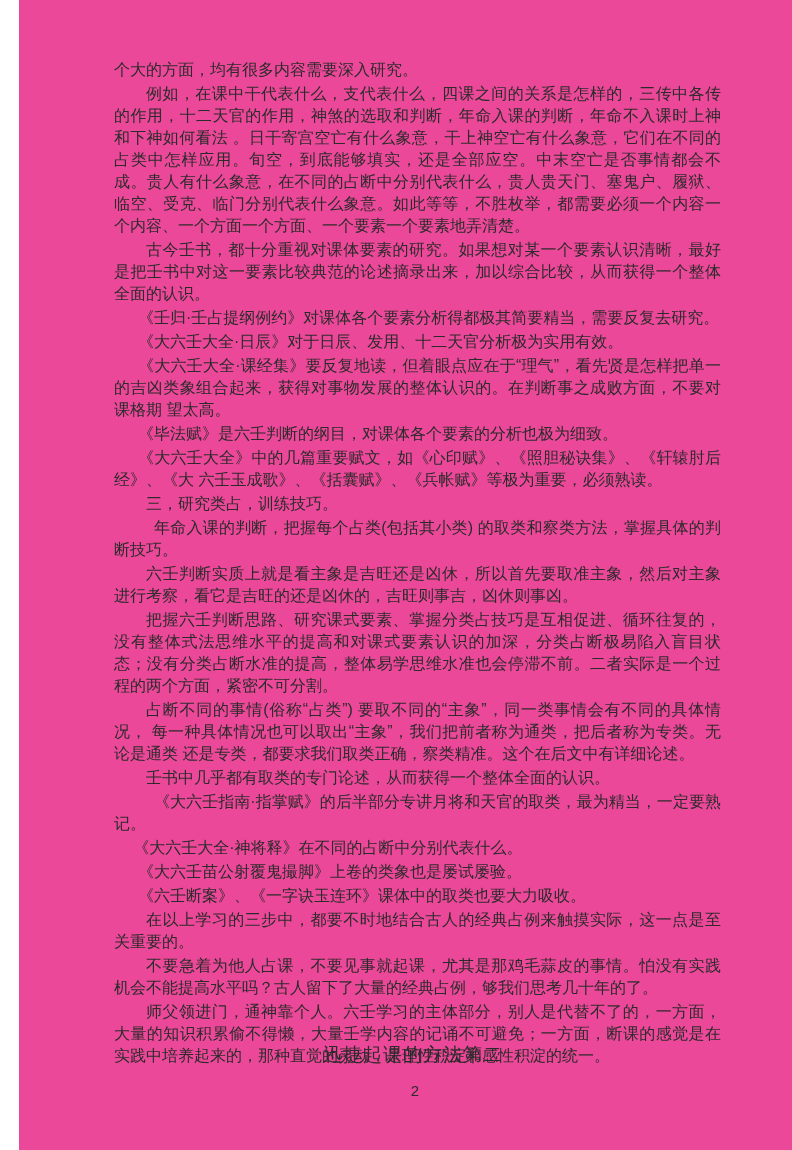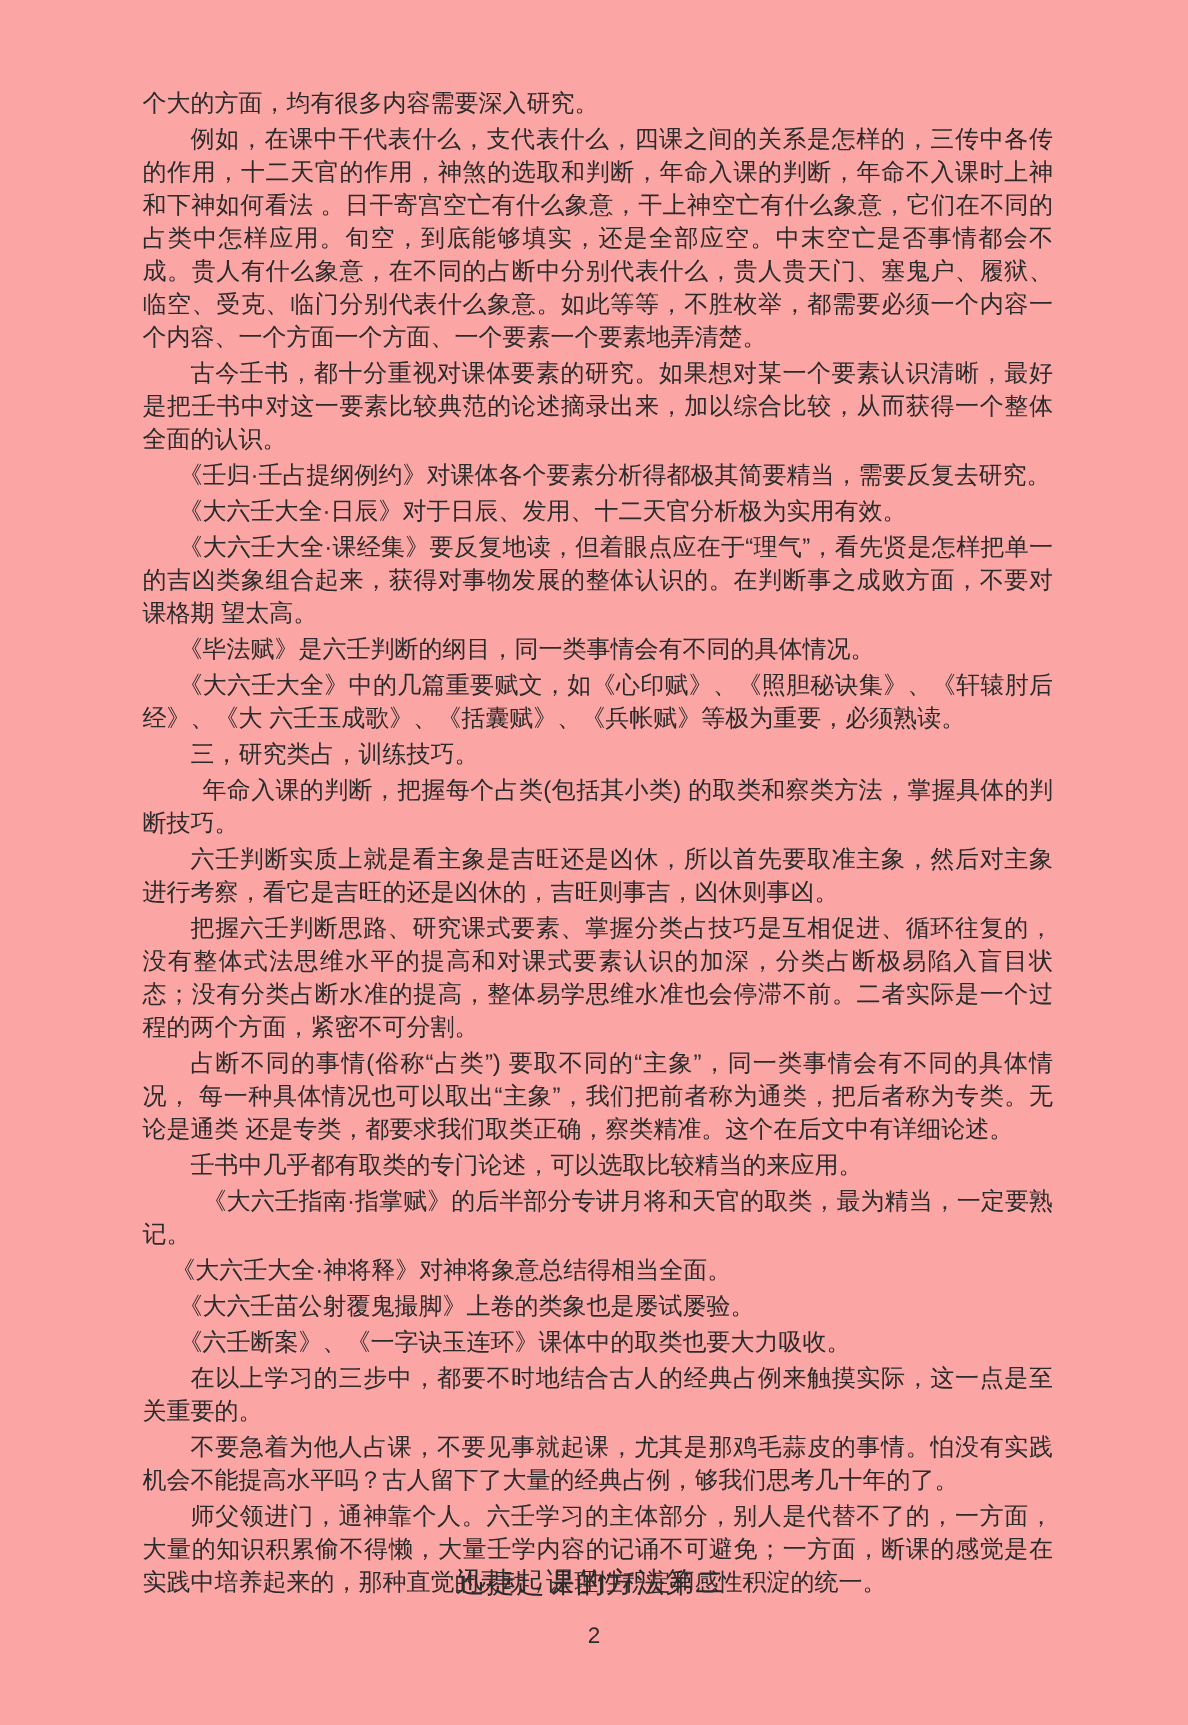--- a/index.html
+++ b/index.html
@@ -5,22 +5,23 @@
   html,body{margin:0;padding:0;}
   body{
     width:792px;height:1150px;
     background:#ffffff;
     font-family:"Liberation Sans", sans-serif;
     position:relative;
     overflow:hidden;
   }
   .page{
     position:absolute;inset:0;
-    background:#fca5a5;
+    background:#ec4899;
     color:#2b2b2b;
+    margin-left:19px;
   }
   .content{
     position:absolute;
     left:95px;top:59px;width:607px;
     font-size:16px;
     line-height:22px;
     text-align:justify;
     text-justify:inter-ideograph;
     color:#2b2b2b;
   }
@@ -48,30 +49,30 @@
 <body>
 
 <div class="page">
   <div class="content" id="paragraph-container">
       <p style="text-indent: 0em;">个大的方面，均有很多内容需要深入研究。</p>
       <p style="text-indent: 2em;">例如，在课中干代表什么，支代表什么，四课之间的关系是怎样的，三传中各传的作用，十二天官的作用，神煞的选取和判断，年命入课的判断，年命不入课时上神和下神如何看法 。日干寄宫空亡有什么象意，干上神空亡有什么象意，它们在不同的占类中怎样应用。旬空，到底能够填实，还是全部应空。中末空亡是否事情都会不成。贵人有什么象意，在不同的占断中分别代表什么，贵人贵天门、塞鬼户、履狱、临空、受克、临门分别代表什么象意。如此等等，不胜枚举，都需要必须一个内容一个内容、一个方面一个方面、一个要素一个要素地弄清楚。</p>
       <p style="text-indent: 2em;">古今壬书，都十分重视对课体要素的研究。如果想对某一个要素认识清晰，最好是把壬书中对这一要素比较典范的论述摘录出来，加以综合比较，从而获得一个整体全面的认识。</p>
       <p style="text-indent: 1.5em;">《壬归·壬占提纲例约》对课体各个要素分析得都极其简要精当，需要反复去研究。</p>
       <p style="text-indent: 1.5em;">《大六壬大全·日辰》对于日辰、发用、十二天官分析极为实用有效。</p>
       <p style="text-indent: 1.5em;">《大六壬大全·课经集》要反复地读，但着眼点应在于“理气”，看先贤是怎样把单一 的吉凶类象组合起来，获得对事物发展的整体认识的。在判断事之成败方面，不要对课格期 望太高。</p>
-      <p style="text-indent: 1.5em;">《毕法赋》是六壬判断的纲目，同一类事情会有不同的具体情况。</p>
+      <p style="text-indent: 1.5em;">《毕法赋》是六壬判断的纲目，对课体各个要素的分析也极为细致。</p>
       <p style="text-indent: 1.5em;">《大六壬大全》中的几篇重要赋文，如《心印赋》、《照胆秘诀集》、《轩辕肘后经》、《大 六壬玉成歌》、《括囊赋》、《兵帐赋》等极为重要，必须熟读。</p>
       <p style="text-indent: 2em;">三，研究类占，训练技巧。</p>
       <p style="text-indent: 2.5em;">年命入课的判断，把握每个占类(包括其小类) 的取类和察类方法，掌握具体的判断技巧。</p>
       <p style="text-indent: 2em;">六壬判断实质上就是看主象是吉旺还是凶休，所以首先要取准主象，然后对主象进行考察，看它是吉旺的还是凶休的，吉旺则事吉，凶休则事凶。</p>
       <p style="text-indent: 2em;">把握六壬判断思路、研究课式要素、掌握分类占技巧是互相促进、循环往复的，没有整体式法思维水平的提高和对课式要素认识的加深，分类占断极易陷入盲目状态；没有分类占断水准的提高，整体易学思维水准也会停滞不前。二者实际是一个过程的两个方面，紧密不可分割。</p>
       <p style="text-indent: 2em;">占断不同的事情(俗称“占类”) 要取不同的“主象”，同一类事情会有不同的具体情况， 每一种具体情况也可以取出“主象”，我们把前者称为通类，把后者称为专类。无论是通类 还是专类，都要求我们取类正确，察类精准。这个在后文中有详细论述。</p>
-      <p style="text-indent: 2em;">壬书中几乎都有取类的专门论述，可以选取比较精当的来应用。</p>
+      <p style="text-indent: 2em;">壬书中几乎都有取类的专门论述，从而获得一个整体全面的认识。</p>
       <p style="text-indent: 2.5em;">《大六壬指南·指掌赋》的后半部分专讲月将和天官的取类，最为精当，一定要熟记。</p>
-      <p style="text-indent: 1.2em;">《大六壬大全·神将释》对神将象意总结得相当全面。</p>
+      <p style="text-indent: 1.2em;">《大六壬大全·神将释》在不同的占断中分别代表什么。</p>
       <p style="text-indent: 1.5em;">《大六壬苗公射覆鬼撮脚》上卷的类象也是屡试屡验。</p>
       <p style="text-indent: 1.5em;">《六壬断案》、《一字诀玉连环》课体中的取类也要大力吸收。</p>
       <p style="text-indent: 2em;">在以上学习的三步中，都要不时地结合古人的经典占例来触摸实际，这一点是至关重要的。</p>
       <p style="text-indent: 2em;">不要急着为他人占课，不要见事就起课，尤其是那鸡毛蒜皮的事情。怕没有实践机会不能提高水平吗？古人留下了大量的经典占例，够我们思考几十年的了。</p>
       <p style="text-indent: 2em;">师父领进门，通神靠个人。六壬学习的主体部分，别人是代替不了的，一方面，大量的知识积累偷不得懒，大量壬学内容的记诵不可避免；一方面，断课的感觉是在实践中培养起来的，那种直觉的灵动，是理性积淀和感性积淀的统一。</p>
     </div>
   <div class="section-heading">迅捷起课的方法第二</div>
   <div class="page-number">2</div>
 </div>
 

